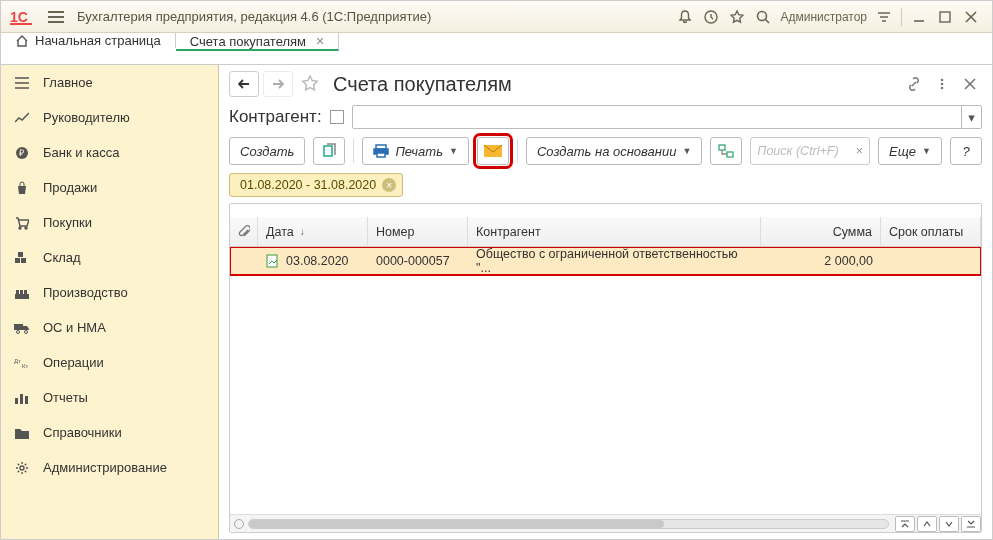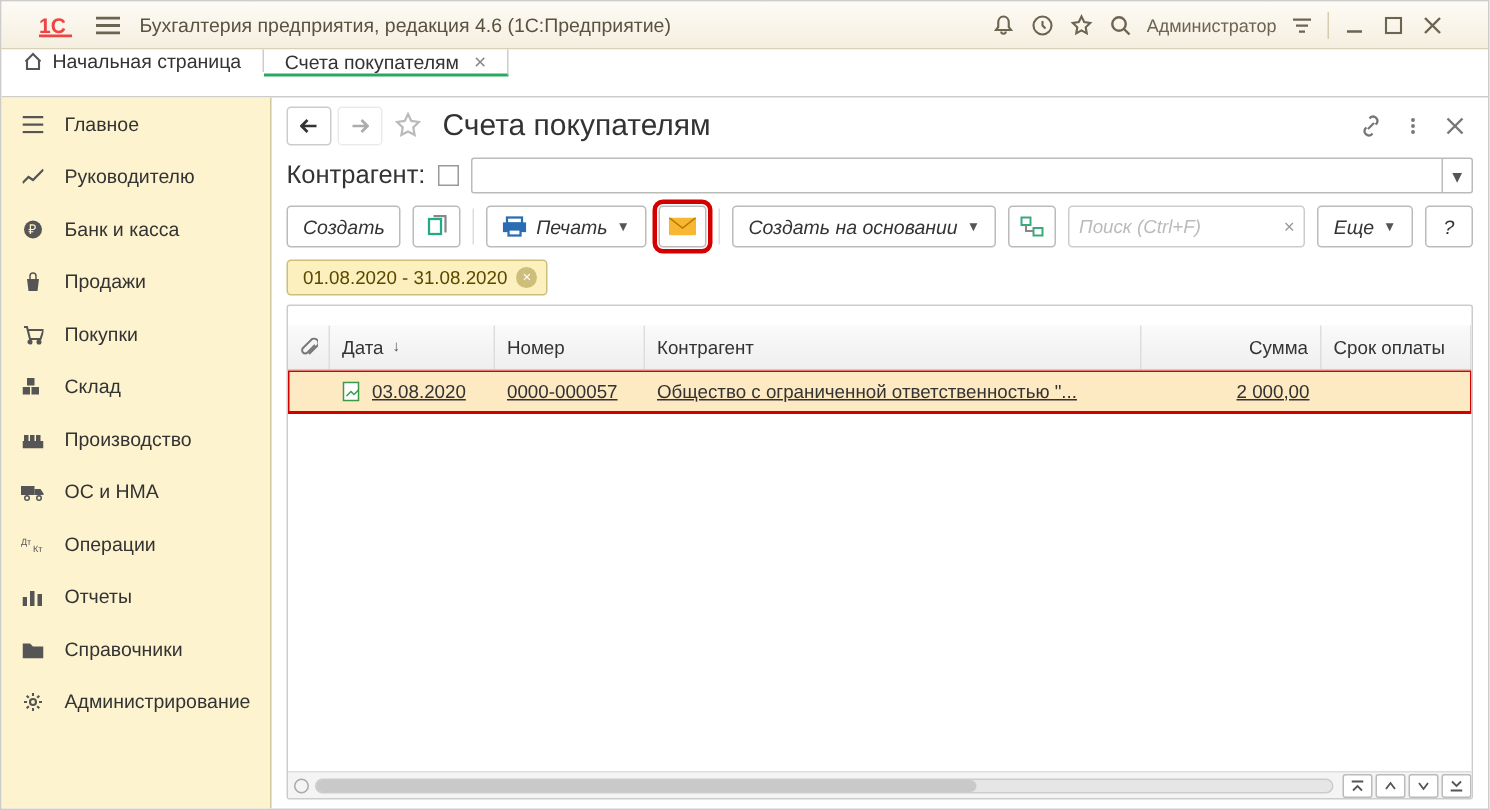--- a/index.html
+++ b/index.html
@@ -1,38 +1,38 @@
 <!DOCTYPE html>
 <html><head>
 <meta charset="utf-8">
 <style>
   * { box-sizing: border-box; margin: 0; padding: 0; font-family: Arial, sans-serif; }
   body { width: 993px; height: 540px; background: #fff; font-size: 13px; color: #333; overflow: hidden; border: 1px solid #ccc; }
 
   
-  .titlebar { height: 32px; background: linear-gradient(#fdfbf5,#f5efe0); display: flex; align-items: center; padding: 0 24px; border-bottom: 1px solid #d9d0b5; }
+  .titlebar { height: 32px; background: linear-gradient(#fdfbf5,#f5efe0); display: flex; align-items: center; padding: 0 8px; border-bottom: 1px solid #d9d0b5; }
   .titlebar .logo { width: 26px; height: 20px; display:flex; align-items:center; justify-content:center; }
   .titlebar .burger { margin: 0 8px; cursor:pointer; }
   .titlebar .title { flex:1; color:#5a5240; font-size:13px; }
   .titlebar .tb-icon { width:26px; height:26px; display:flex; align-items:center; justify-content:center; color:#6b6450; cursor:pointer; border-radius:3px; }
   .titlebar .user { font-size:12px; color:#6b6450; margin: 0 4px; }
   .titlebar .tb-sep { width:1px; height:18px; background:#d4ccb0; margin:0 4px; }
 
   
   .tabs { height: 32px; background:#fff; display:flex; align-items:flex-start; border-bottom:1px solid #ccc; }
   .tab { display:flex; align-items:center; padding:0 14px; border-right:1px solid #ccc; font-size:13px; color:#333; cursor:pointer; gap:6px; }
   .tab.home { font-size:13px; }
   .tab.active { border-bottom:2px solid #2aa85f; }
   .tab .close { color:#888; font-size:14px; margin-left:4px; }
 
   
   .main { display:flex; height: calc(540px - 32px - 32px - 2px); }
 
   
-  .sidebar { width: 180px; background:#fdf3cf; border-right:1px solid #d2c99f; overflow:hidden; }
+  .sidebar { width: 218px; background:#fdf3cf; border-right:1px solid #d2c99f; overflow:hidden; }
   .side-item { height:35px; display:flex; align-items:center; padding:0 12px; color:#333; font-size:13px; cursor:pointer; gap:12px; }
   .side-icon { width:18px; height:18px; display:flex; align-items:center; justify-content:center; color:#555; }
 
   
   .content { flex:1; display:flex; flex-direction:column; padding: 6px 10px 6px 10px; position:relative; }
   .page-head { display:flex; align-items:center; gap:4px; margin-bottom:8px; }
   .navbtn { width:30px; height:26px; border:1px solid #ccc; background:#fff; border-radius:3px; display:flex; align-items:center; justify-content:center; cursor:pointer; }
   .navbtn.disabled { opacity:.4; cursor:default; }
   .star { width:26px; height:26px; display:flex; align-items:center; justify-content:center; color:#bbb; cursor:pointer; }
   .page-title { font-size:20px; margin-left:6px; flex:1; }
@@ -66,21 +66,21 @@
   .th .sort { font-size:10px; color:#555; margin-left:6px; }
   .col-clip { width:28px; justify-content:center; padding:0; }
   .col-date { width:110px; }
   .col-num  { width:100px; }
   .col-cont { flex:1; }
   .col-sum  { width:120px; justify-content:flex-end; }
   .col-due  { width:100px; }
   .tbody { flex:1; overflow:auto; background:#fff; }
   .trow { display:flex; height:28px; align-items:stretch; border-bottom:1px solid transparent; }
   .trow.sel { background:#fde9c2; outline:2px solid #d40000; outline-offset:-1px; }
-  .td { display:flex; align-items:center; padding:0 8px; font-size:12.5px;text-decoration:underline; }
+  .td { display:flex; align-items:center; padding:0 8px; font-size:12.5px; }
   .td.col-sum { justify-content:flex-end; }
   .doc-icon { width:14px; height:14px; margin-right:6px; }
 
   
   .scroll-row { height:18px; background:#f4f4f4; border-top:1px solid #ddd; display:flex; align-items:center; }
   .scroll-dot { width:10px; height:10px; border:1px solid #aaa; border-radius:50%; margin:0 4px; }
   .scroll-track { flex:1; height:10px; background:#e6e6e6; border:1px solid #ccc; border-radius:5px; position:relative; }
   .scroll-thumb { position:absolute; left:0; top:0; height:100%; width:65%; background:#c9c9c9; border-radius:5px; }
   .nav-btns { display:flex; gap:2px; margin-left:6px; }
   .nbtn { width:20px; height:16px; border:1px solid #bbb; background:#fff; border-radius:2px; display:flex; align-items:center; justify-content:center; font-size:8px; color:#555; cursor:pointer;}

